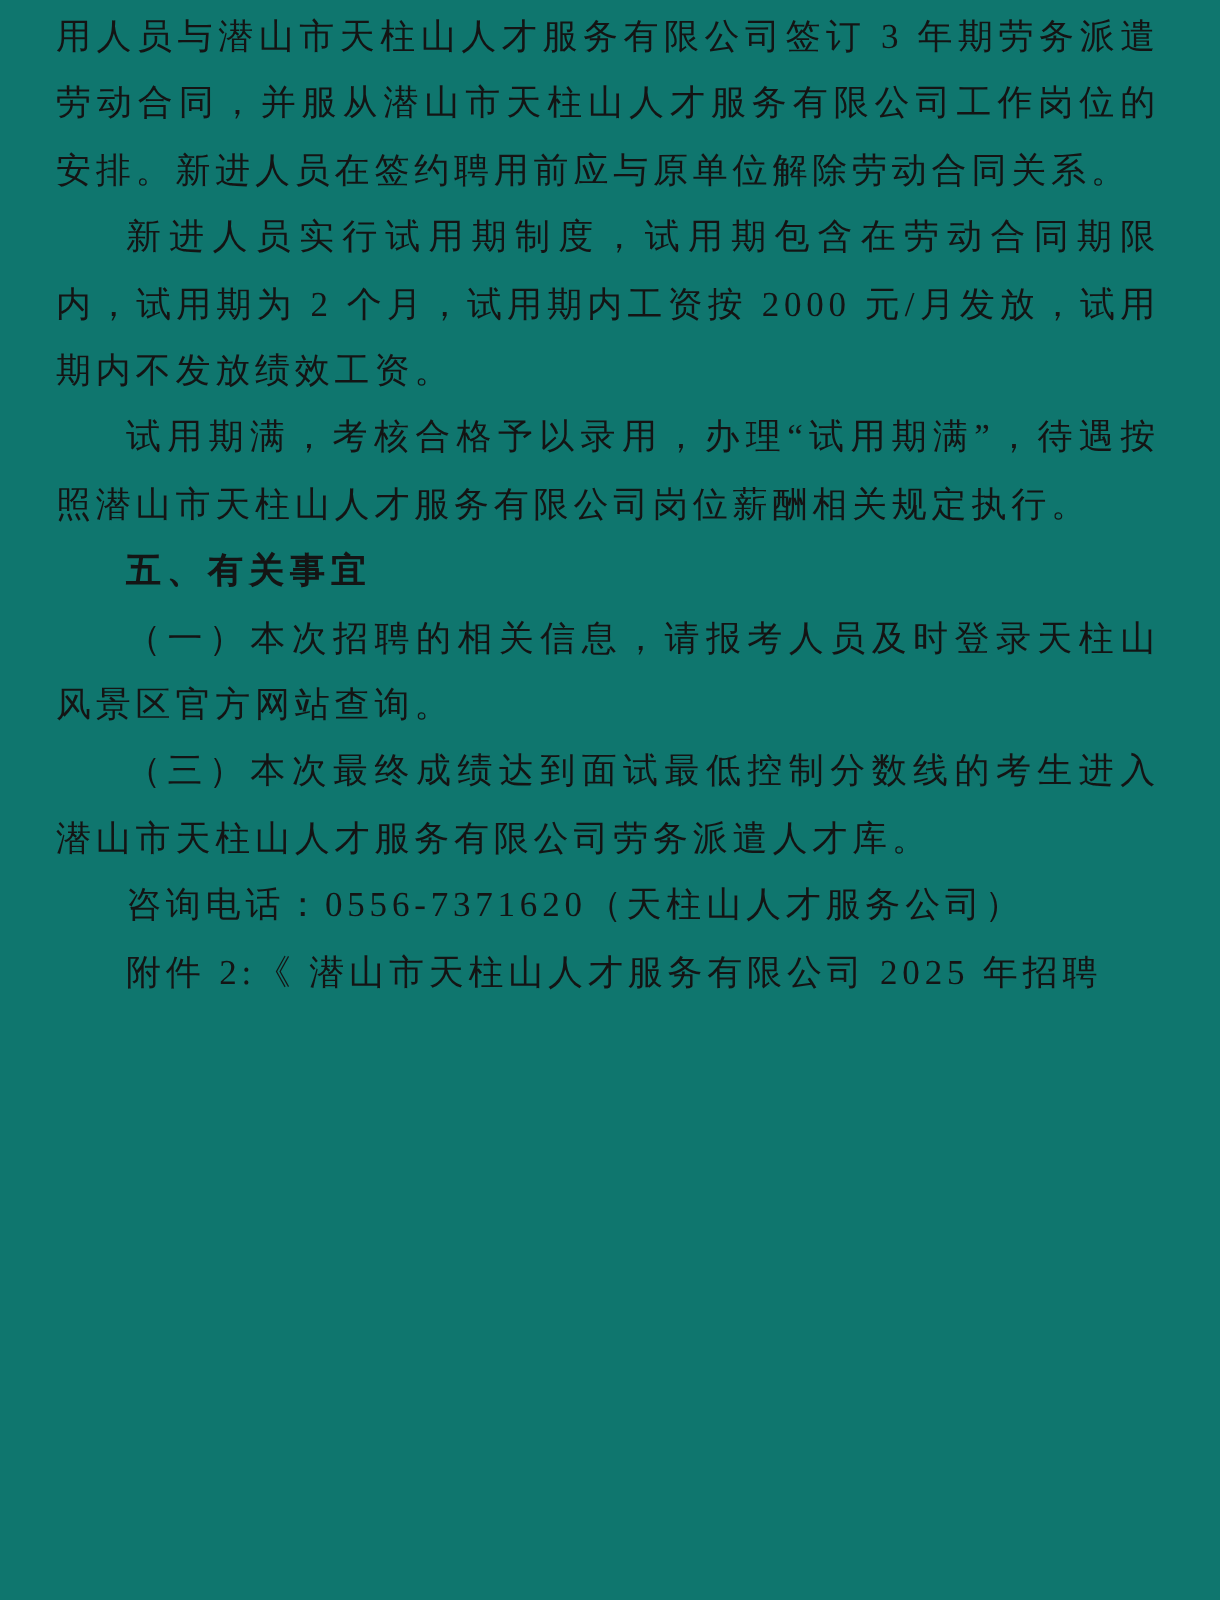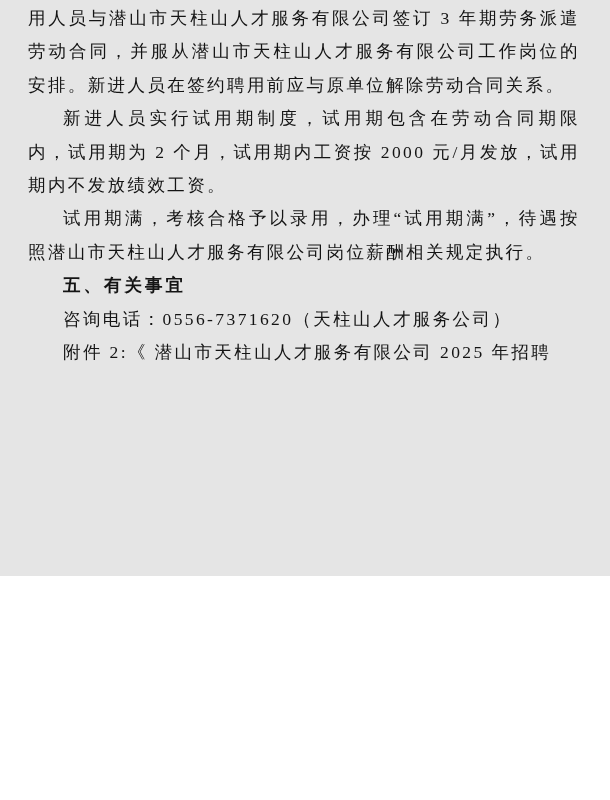--- a/index.html
+++ b/index.html
@@ -8,23 +8,23 @@
   }
   body {
     width: 610px;
     height: 800px;
     background: #ffffff;
     overflow: hidden;
   }
   .doc-page {
     box-sizing: border-box;
     width: 610px;
-    height: 576px;
+    height: 800px;
     padding: 2px 30px 0 28px;
-    background: #e5e5e5;
+    background: #0f766e;
     font-family: "Liberation Serif", "DejaVu Serif", serif;
     font-size: 17.5px;
     line-height: 33.4px;
     color: #141414;
     text-align: justify;
     text-justify: inter-character;
     letter-spacing: 2.4px;
   }
   .doc-page p {
     margin: 0;
@@ -44,22 +44,24 @@
 
 <div class="doc-page">
   <p>用人员与潜山市天柱山人才服务有限公司签订 3 年期劳务派遣劳动合同，并服从潜山市天柱山人才服务有限公司工作岗位的安排。新进人员在签约聘用前应与原单位解除劳动合同关系。</p>
 
   <p class="indent">新进人员实行试用期制度，试用期包含在劳动合同期限内，试用期为 2 个月，试用期内工资按 2000 元/月发放，试用期内不发放绩效工资。</p>
 
   <p class="indent">试用期满，考核合格予以录用，办理“试用期满”，待遇按照潜山市天柱山人才服务有限公司岗位薪酬相关规定执行。</p>
 
   <p class="indent section-heading">五、有关事宜</p>
 
+  <p class="indent">（一）本次招聘的相关信息，请报考人员及时登录天柱山风景区官方网站查询。</p>
 
 
+  <p class="indent">（三）本次最终成绩达到面试最低控制分数线的考生进入潜山市天柱山人才服务有限公司劳务派遣人才库。</p>
 
 
   <p class="indent">咨询电话：0556-7371620（天柱山人才服务公司）</p>
 
 
 
   <p class="indent">附件 2:《 潜山市天柱山人才服务有限公司 2025 年招聘</p>
 </div>
 
 </body></html>

